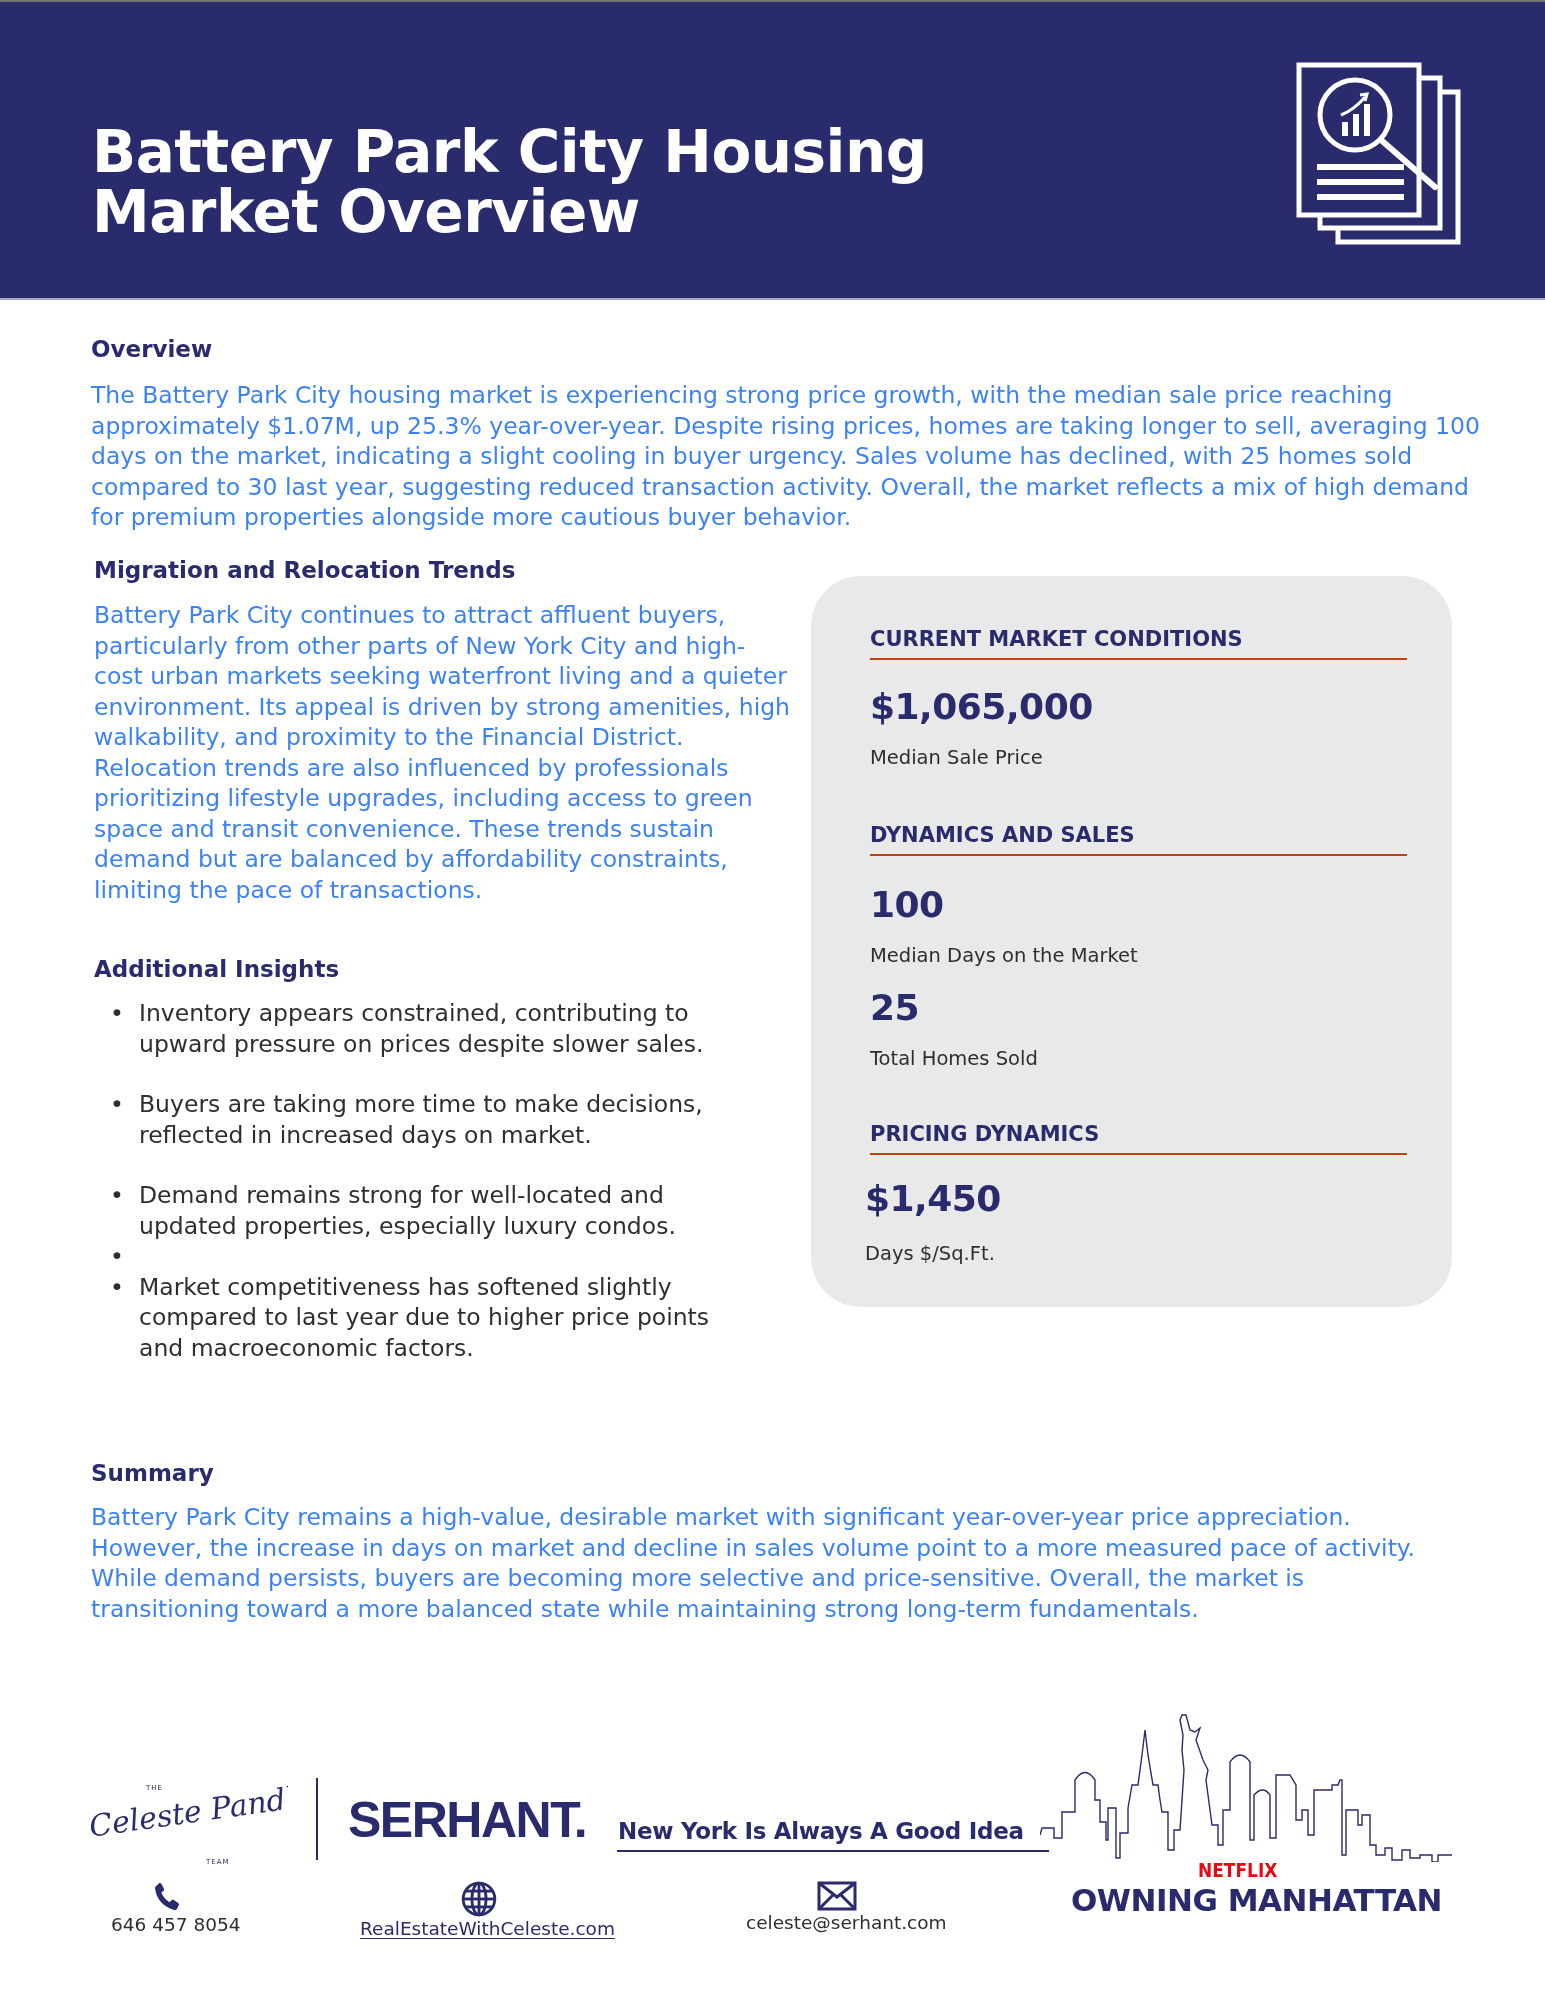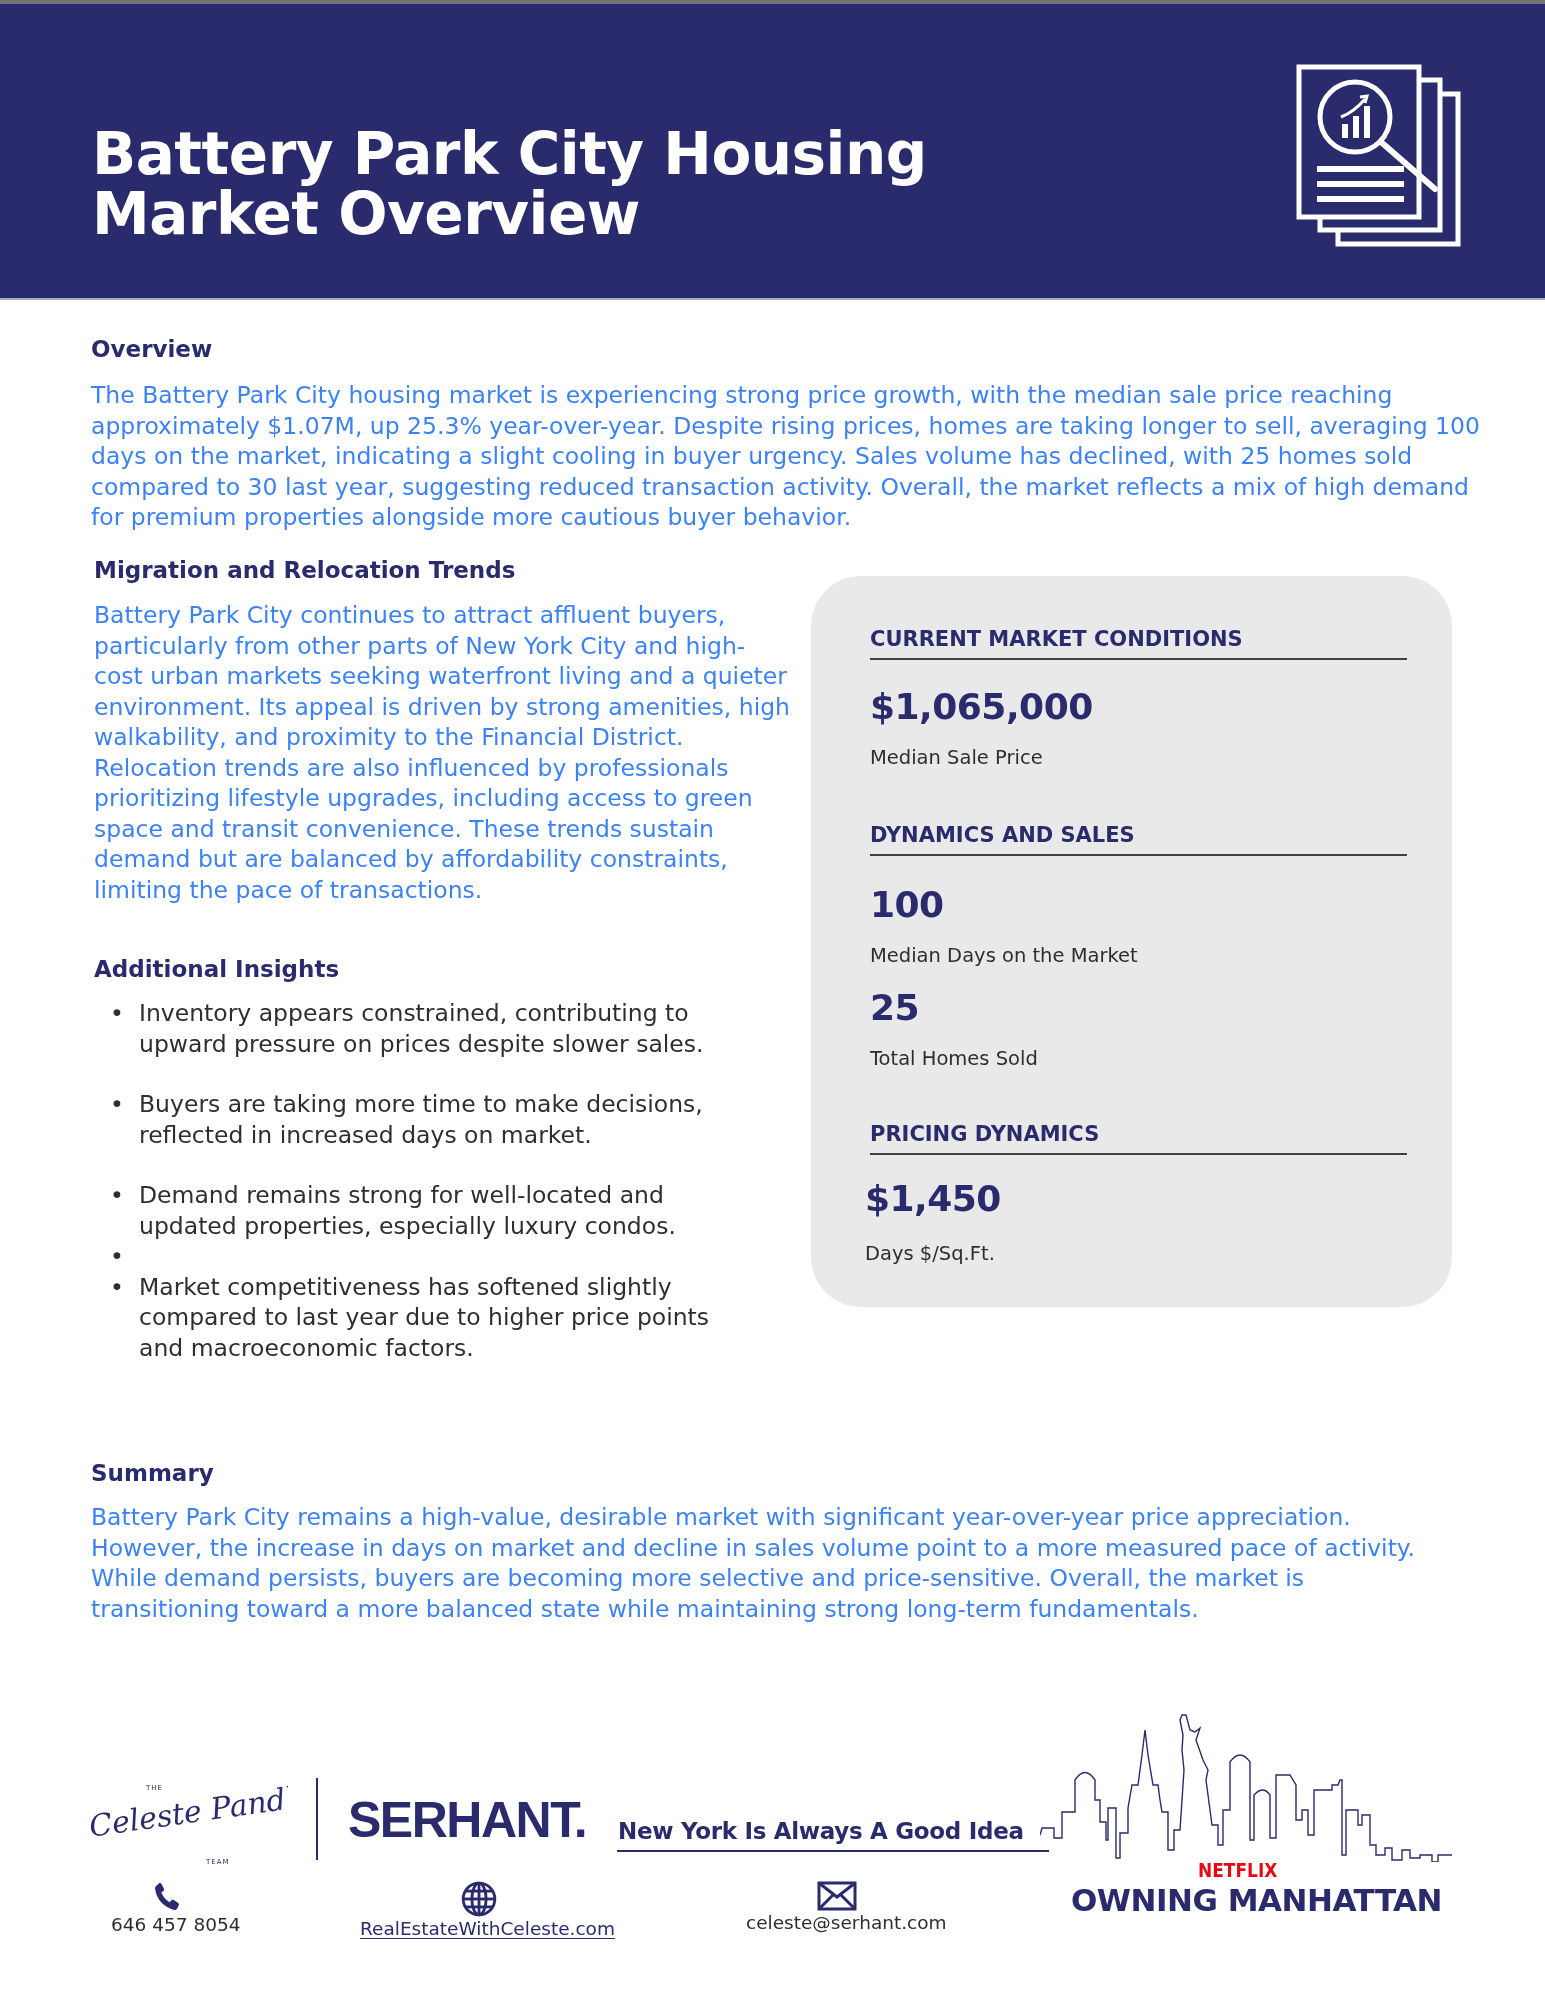--- a/index.html
+++ b/index.html
@@ -1,19 +1,19 @@
 <!DOCTYPE html>
 <html><head>
 <meta charset="utf-8">
 <style>
   * { box-sizing: border-box; margin: 0; padding: 0; }
   html, body { width: 1545px; height: 1999px; background: #ffffff; overflow: hidden; }
   body { position: relative; font-family: "Liberation Sans", "DejaVu Sans", sans-serif; color: #2b2b2b; }
 
-  .header { position: absolute; left: 0; top: 0; width: 1545px; height: 300px; background: #2a2b6c; border-top: 4px solid #737373; border-bottom: 2px solid #a7a8c8; }
+  .header { position: absolute; left: 0; top: 0; width: 1545px; height: 300px; background: #2a2b6c; border-top: 2px solid #737373; border-bottom: 2px solid #a7a8c8; }
   .title { position: absolute; left: 92px; top: 120px; color: #ffffff; font-family: "DejaVu Sans", sans-serif; font-weight: bold; font-size: 58px; line-height: 60px; letter-spacing: -0.5px; width: 1000px; }
   .header-icon { position: absolute; left: 1292px; top: 60px; width: 170px; height: 185px; }
 
   .h2 { position: absolute; color: #2a2b6c; font-family: "DejaVu Sans", sans-serif; font-weight: bold; font-size: 23px; line-height: 28px; }
   .para { position: absolute; font-family: "DejaVu Sans", sans-serif; font-size: 23.5px; line-height: 30.5px; color: #3b82f6; }
 
   #overview-h { left: 91px; top: 335px; }
   #overview-p { left: 91px; top: 380px; width: 1400px; }
   #migration-h { left: 94px; top: 556px; }
   #migration-p { left: 94px; top: 600px; width: 700px; font-size: 23.5px; }
@@ -21,21 +21,21 @@
 
   .bullets { position: absolute; left: 108px; top: 998px; width: 640px; list-style: none; }
   .bullets li { position: relative; padding-left: 31px; font-family: "DejaVu Sans", sans-serif; font-size: 23.5px; line-height: 30.5px; color: #2e2e2e; }
   .bullets li .dot { position: absolute; left: 2px; top: 0; }
   .bullets li.gap { margin-bottom: 30px; }
 
   #summary-h { left: 91px; top: 1459px; }
   #summary-p { left: 91px; top: 1502px; width: 1350px; }
 
   .card { position: absolute; left: 811px; top: 576px; width: 641px; height: 731px; background: #e9e9ea; border-radius: 50px; }
-  .card-sec { position: absolute; left: 59px; width: 537px; color: #2a2b6c; font-family: "DejaVu Sans", sans-serif; font-weight: bold; font-size: 21px; line-height: 26px; padding-bottom: 6px; border-bottom: 2px solid #404040; }
+  .card-sec { position: absolute; left: 59px; width: 537px; color: #2a2b6c; font-family: "DejaVu Sans", sans-serif; font-weight: bold; font-size: 21px; line-height: 26px; padding-bottom: 6px; border-bottom: 2px solid #c2410c; }
   .card-val { position: absolute; left: 59px; color: #2a2b6c; font-family: "DejaVu Sans", sans-serif; font-weight: bold; font-size: 36px; line-height: 46px; letter-spacing: -0.5px; }
   .card-lbl { position: absolute; left: 59px; color: #2e2e2e; font-family: "DejaVu Sans", sans-serif; font-size: 19.5px; line-height: 24px; }
 
   .footer-logo { position: absolute; left: 88px; top: 1778px; width: 200px; height: 90px; }
   .footer-divider { position: absolute; left: 316px; top: 1778px; width: 2px; height: 82px; background: #2a2b6c; }
   .serhant { position: absolute; left: 348px; top: 1793px; color: #2a2b6c; font-family: "Liberation Sans", sans-serif; font-weight: bold; font-size: 50px; line-height: 54px; letter-spacing: -1.5px; }
   .tagline { position: absolute; left: 618px; top: 1817px; color: #2a2b6c; font-family: "DejaVu Sans", sans-serif; font-weight: bold; font-size: 23px; line-height: 28px; letter-spacing: -0.3px; }
   .tagline-line { position: absolute; left: 617px; top: 1850px; width: 432px; height: 2px; background: #2a2b6c; }
   .skyline { position: absolute; left: 1040px; top: 1700px; width: 415px; height: 162px; }
   .netflix { position: absolute; left: 1198px; top: 1858px; color: #e50914; font-family: "DejaVu Sans", sans-serif; font-weight: bold; font-size: 20px; line-height: 24px; letter-spacing: 0px; transform: scaleX(0.85); transform-origin: left; }

